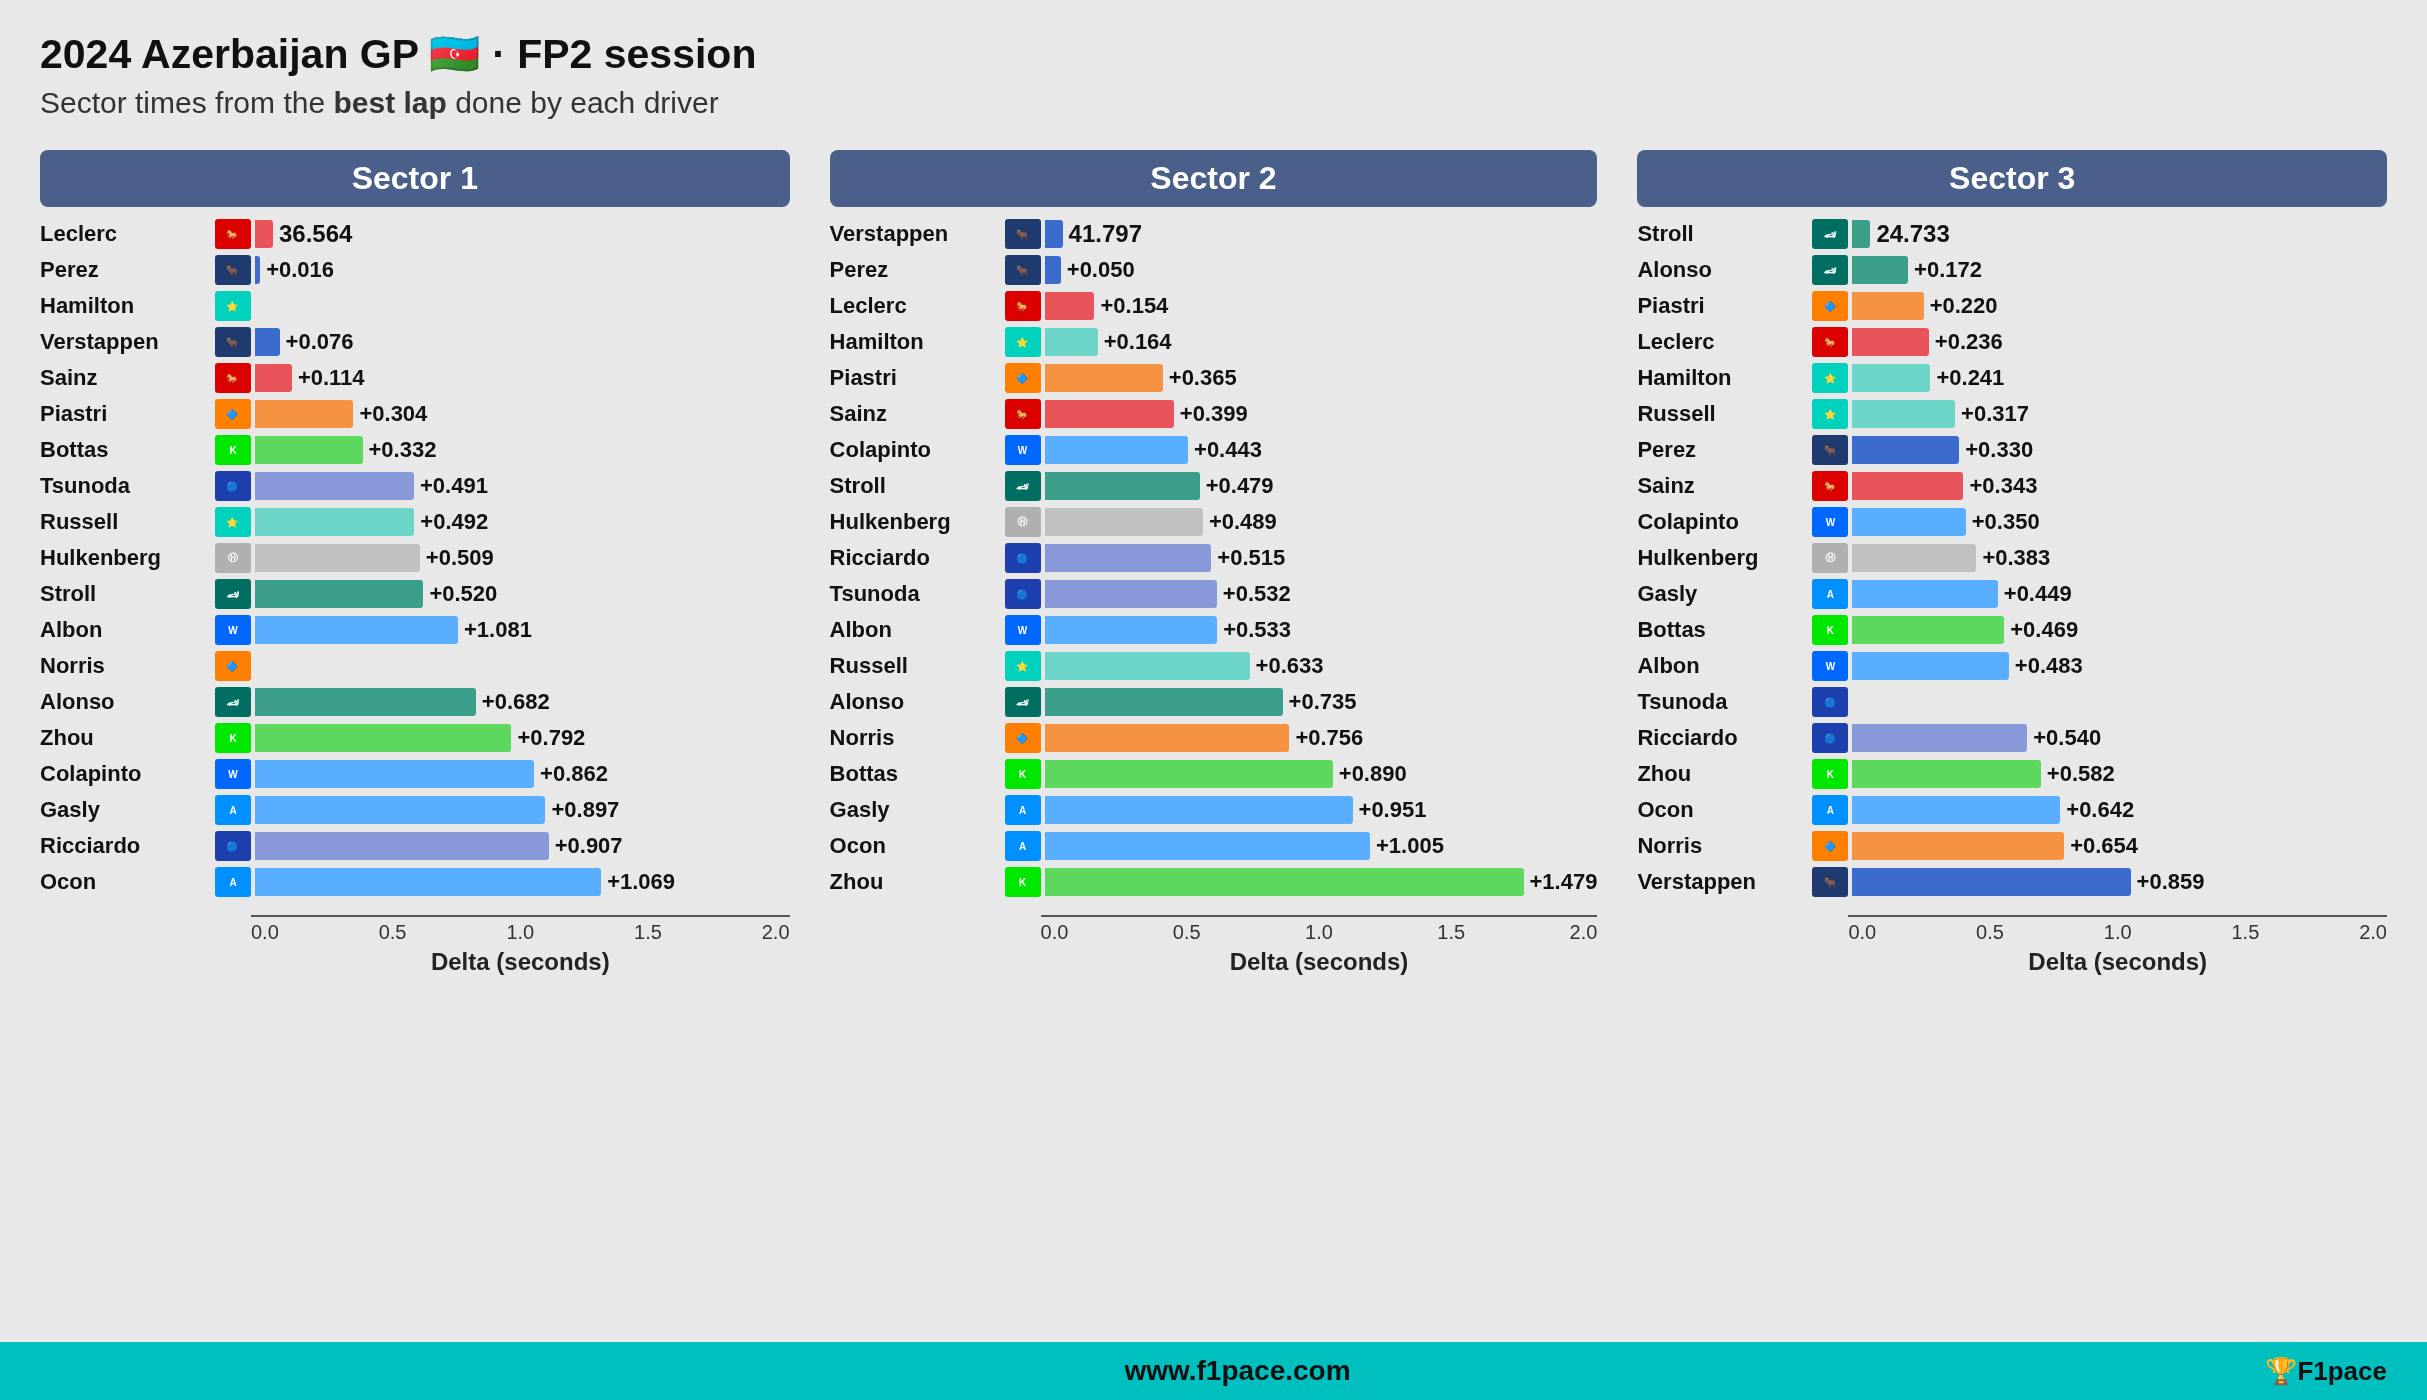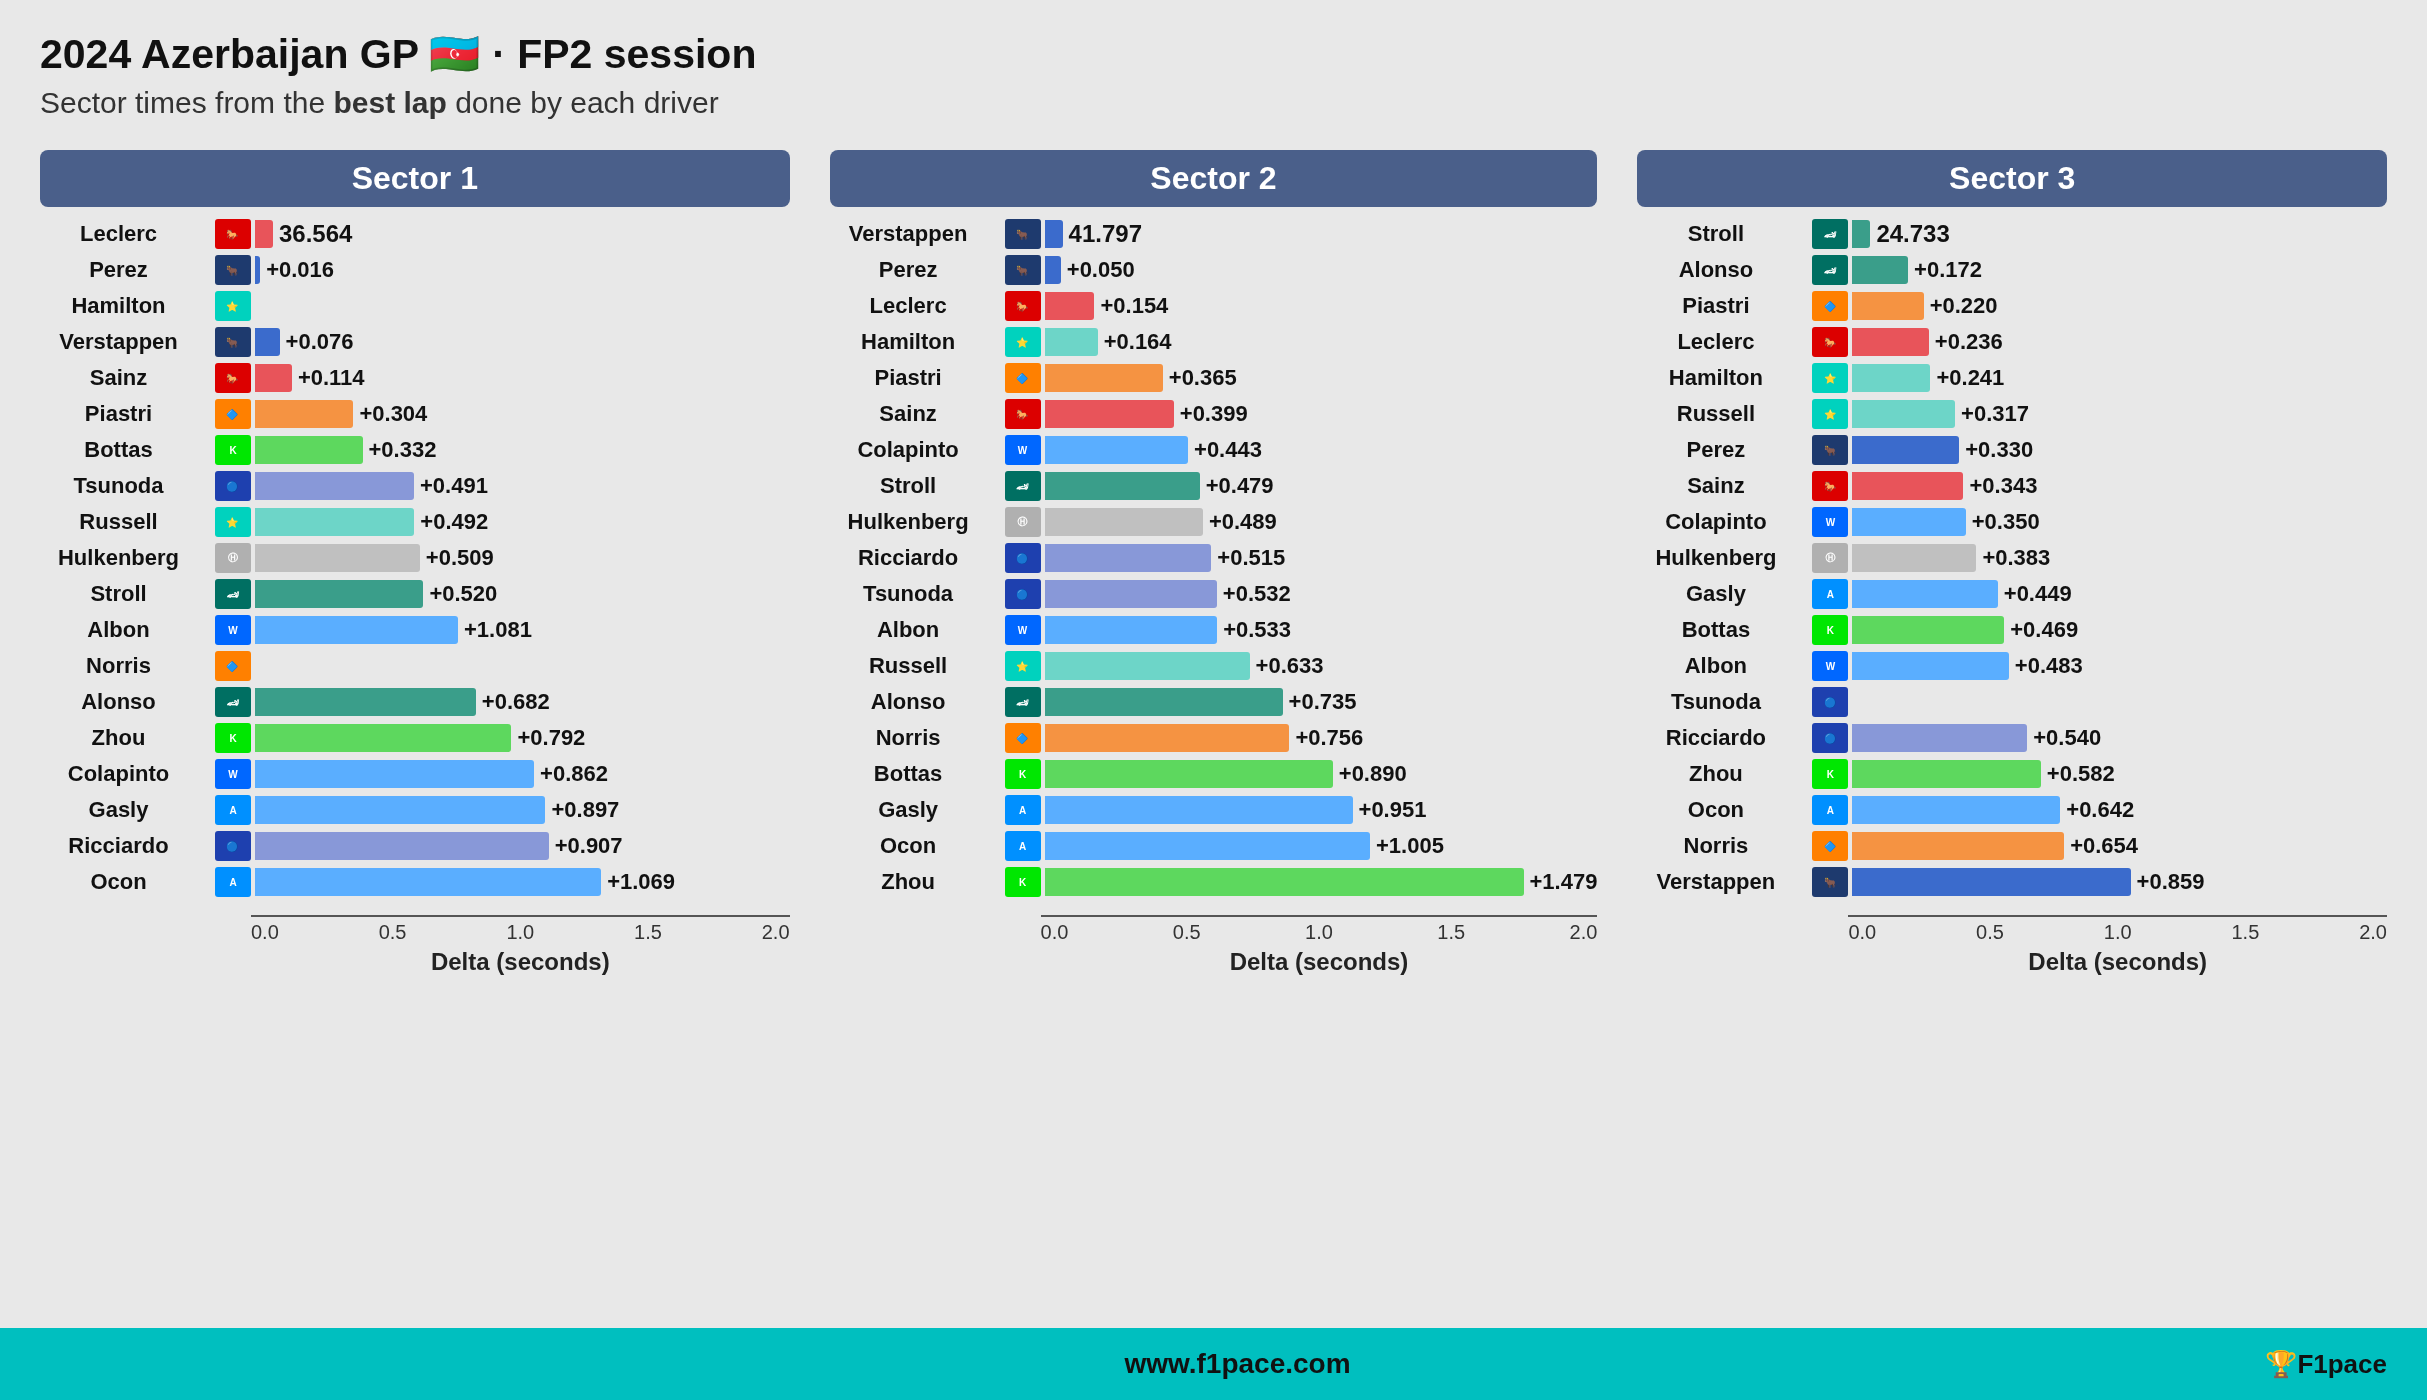--- a/index.html
+++ b/index.html
@@ -56,21 +56,21 @@
       flex-direction: column;
       gap: 2px;
     }
     .driver-row {
       display: flex;
       align-items: center;
       height: 34px;
     }
     .driver-name {
       width: 175px;
-      text-align: center;
+      text-align: left;
       font-size: 22px;
       font-weight: 600;
       color: #111;
       padding-right: 18px;
       flex-shrink: 0;
     }
     .team-logo {
       width: 36px;
       height: 30px;
       border-radius: 3px;
@@ -128,21 +128,21 @@
     }
     .axis-label {
       text-align: center;
       font-size: 24px;
       font-weight: 700;
       color: #222;
       margin-top: 4px;
     }
     .footer {
       background: #00bfbf;
-      height: 72px;
+      height: 58px;
       display: flex;
       align-items: center;
       justify-content: center;
       position: relative;
       padding-left: 48px;
     }
     .footer-url {
       font-size: 28px;
       font-weight: 700;
       color: #111;

